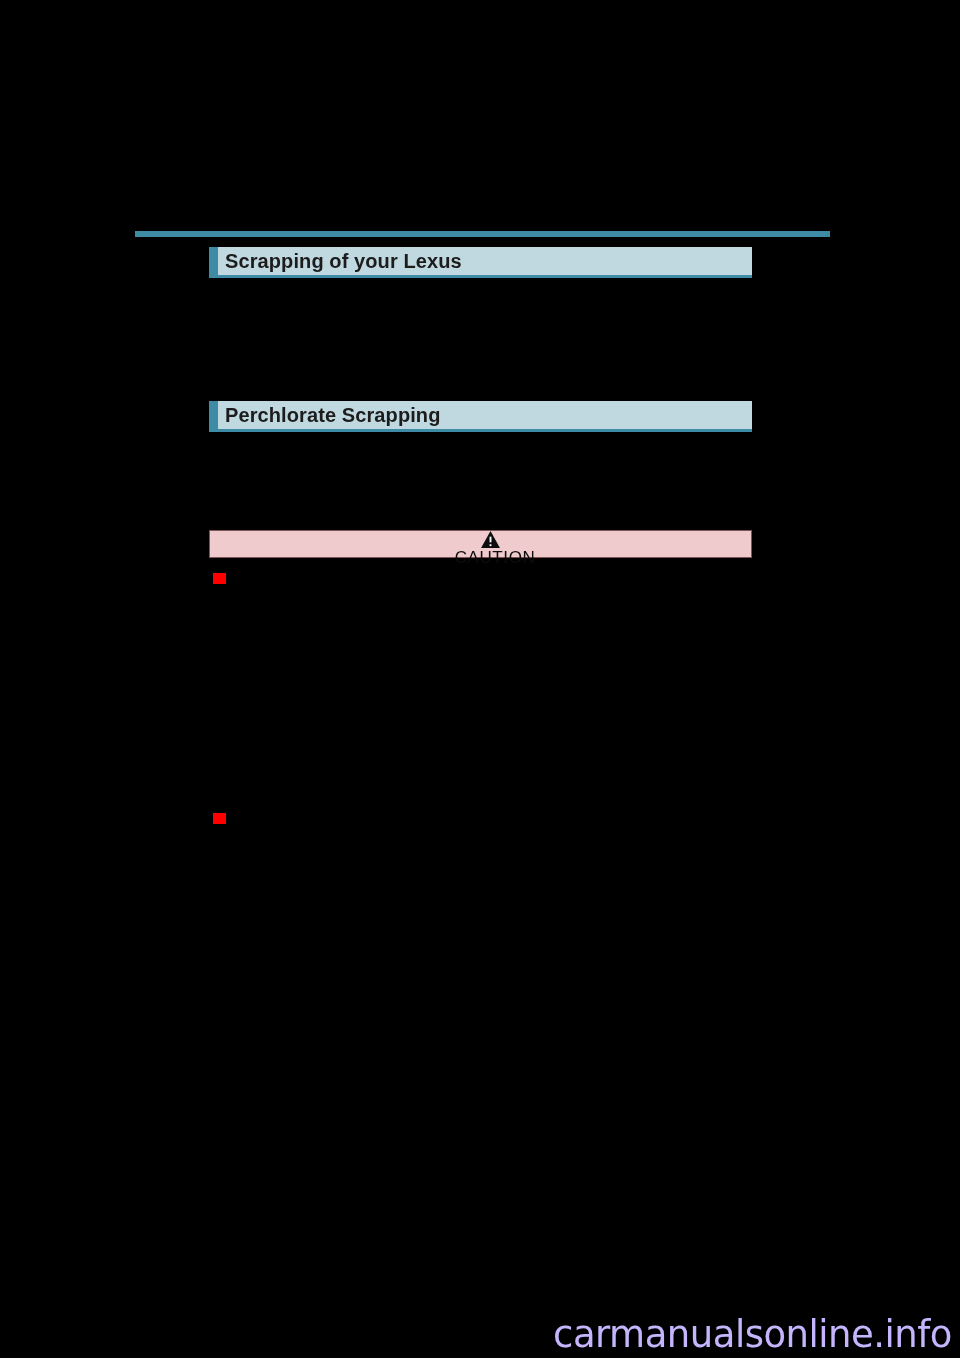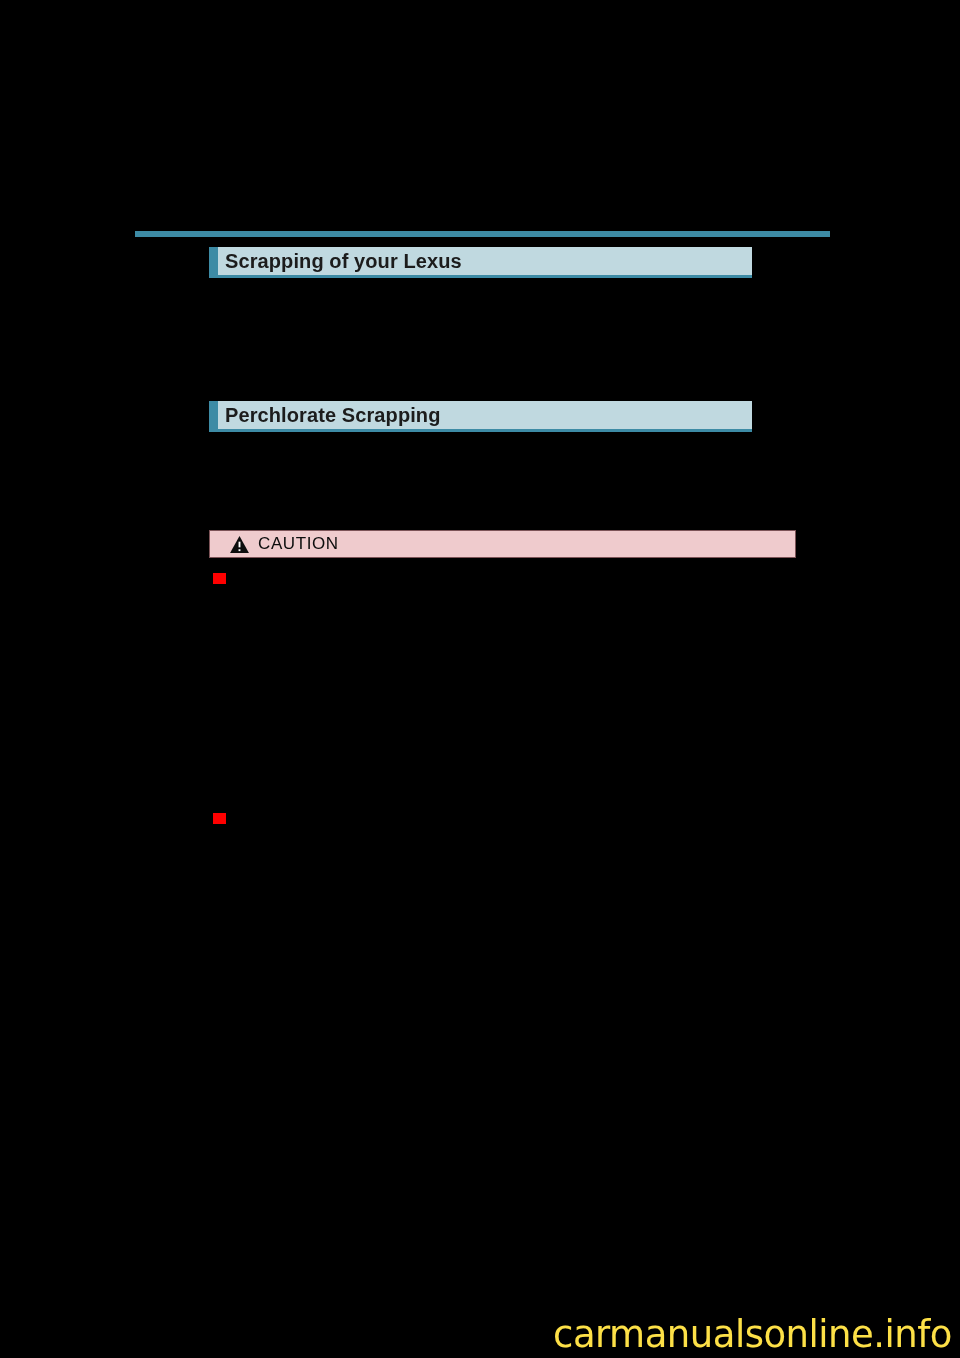--- a/index.html
+++ b/index.html
@@ -75,28 +75,29 @@
     color: #000000;
   }
   #body-scrapping { top: 292px; }
   #body-perchlorate { top: 446px; }
 
   
   .caution-box {
     position: absolute;
     left: 209px;
     top: 530px;
-    width: 587px;
+    width: 543px;
     height: 28px;
     background: #efcbcd;
     border: 1px solid #7d5458;
     box-sizing: border-box;
     display: flex;
     align-items: center;
     padding-left: 20px;
+    flex-direction: column;
   }
   .warn-triangle {
     width: 19px;
     height: 17px;
     flex: none;
     display: block;
   }
   .caution-label {
     margin-left: 9px;
     font-size: 17px;
@@ -137,21 +138,21 @@
   }
   .bullet-body p { margin: 0 0 9px 0; }
 
   
   .watermark {
     position: absolute;
     right: 8px;
     bottom: 2px;
     font-size: 37px;
     letter-spacing: -0.5px;
-    color: #fde047;
+    color: #c4b5fd;
     font-family: "DejaVu Sans", sans-serif;
     white-space: nowrap;
   }
 </style>
 </head>
 <body>
 
 <div class="page">
 
   <div class="top-rule"></div>

